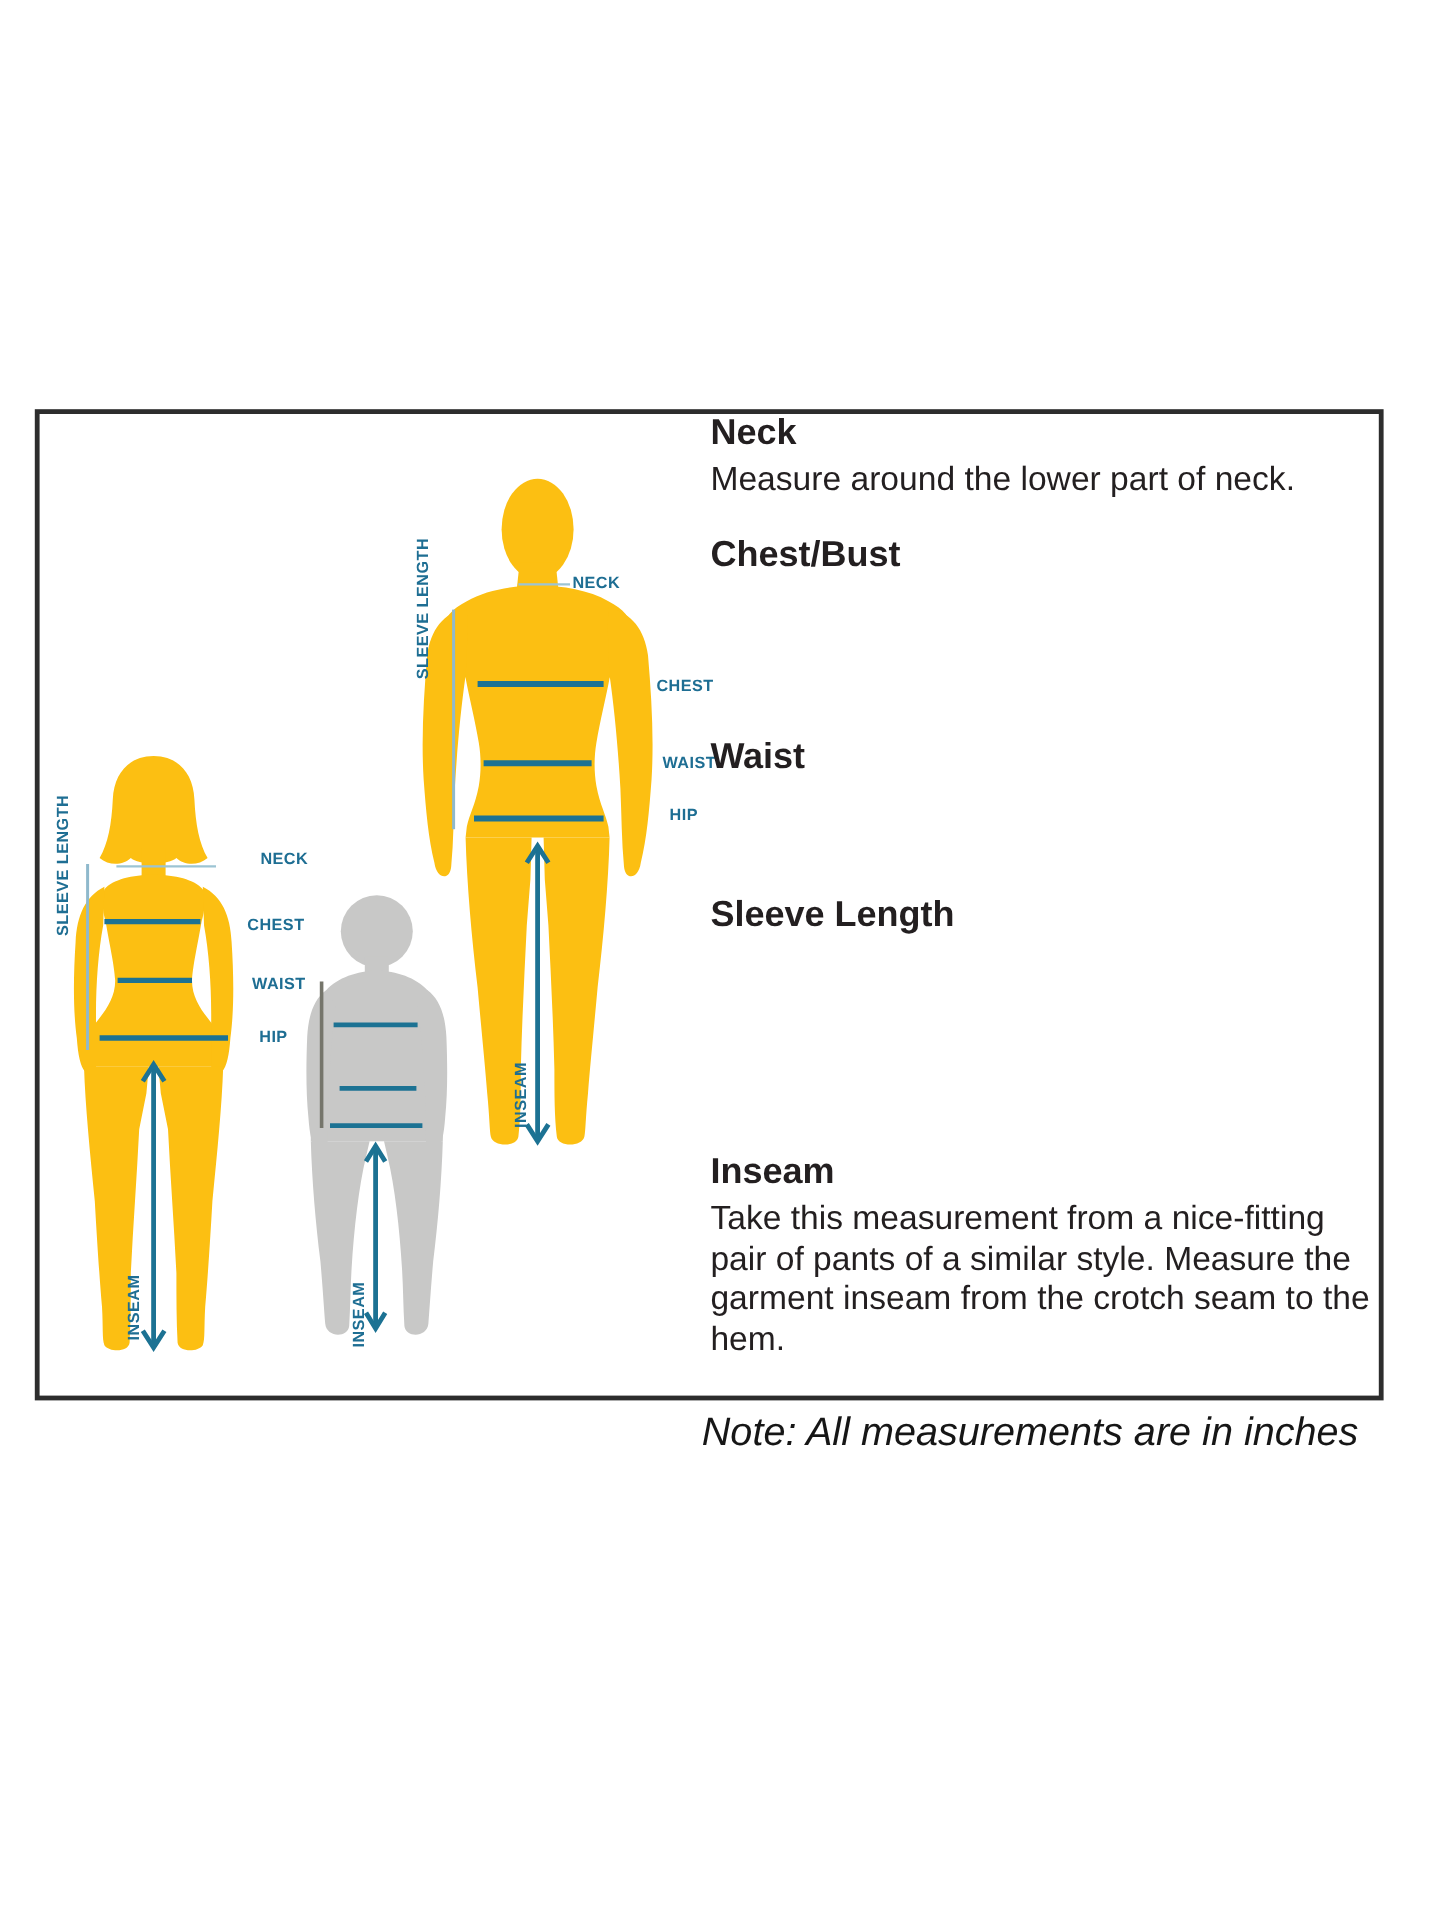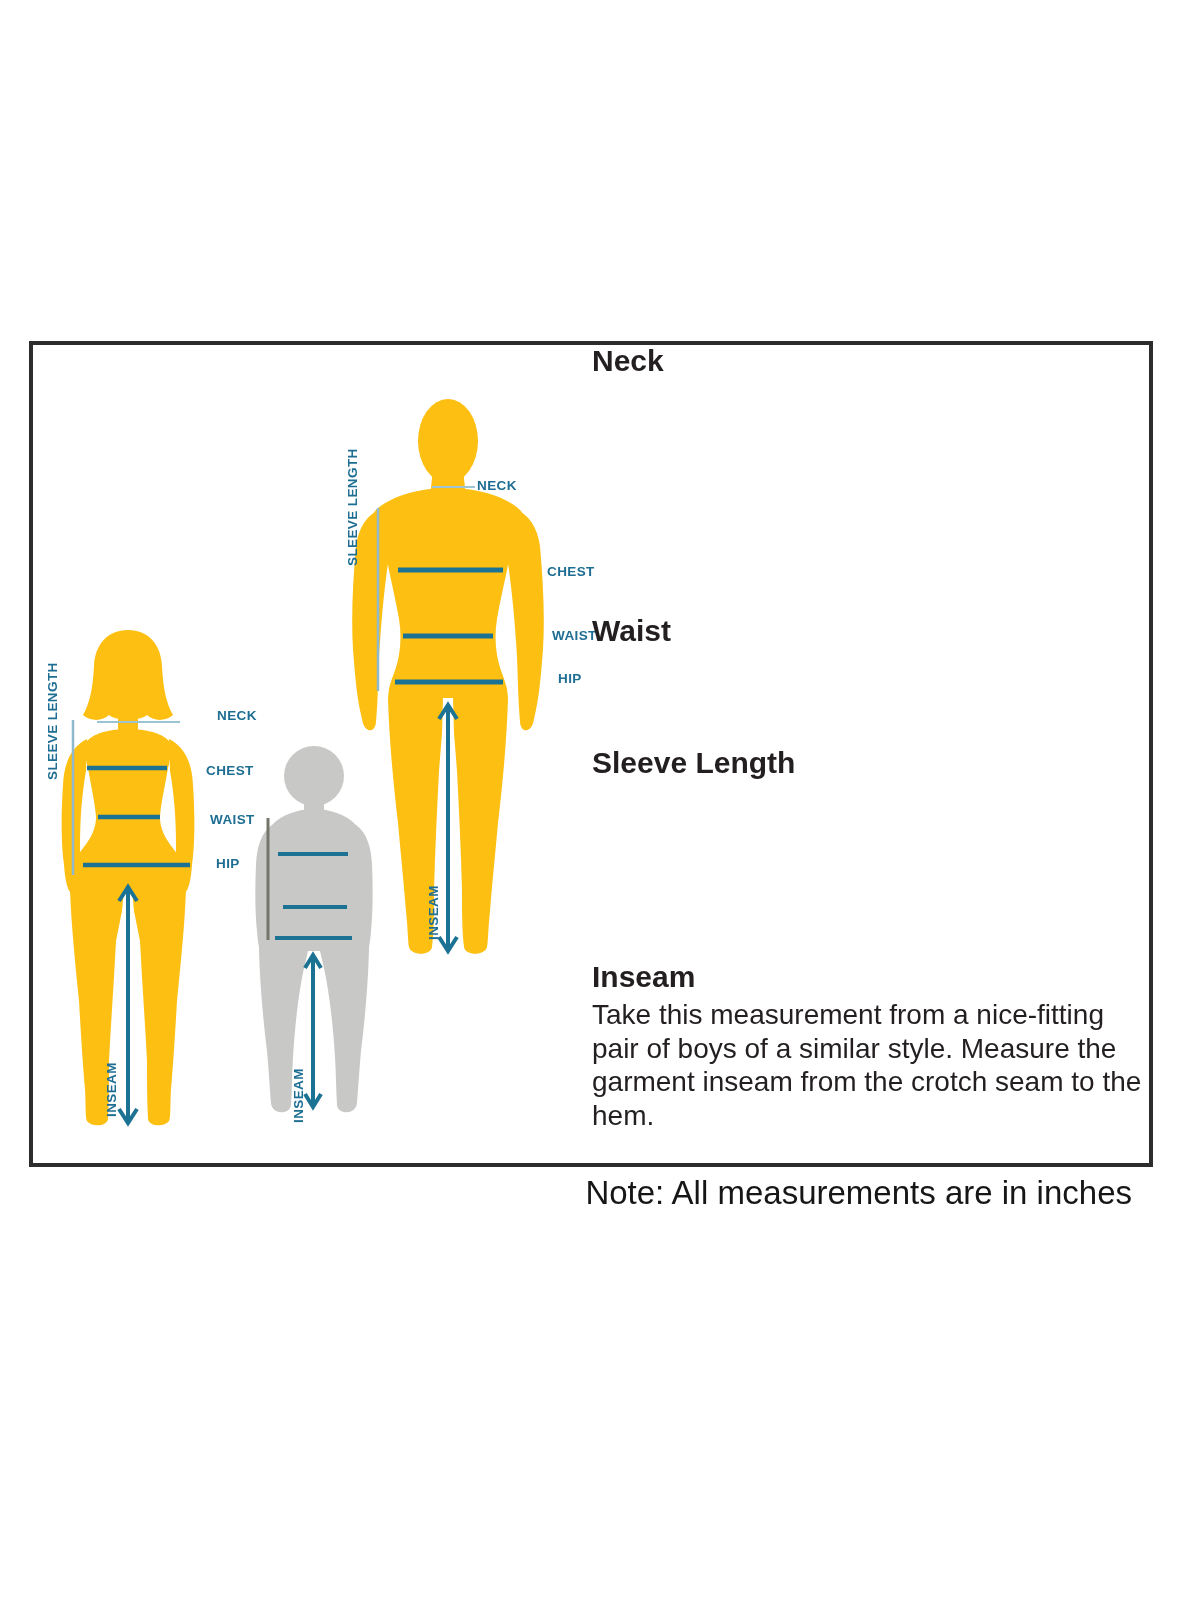--- a/index.html
+++ b/index.html
@@ -16,21 +16,21 @@
   .section h3{
     margin:0 0 4px 0;font-size:30px;line-height:34px;font-weight:bold;color:#231F20;
   }
   .section p{margin:0;font-size:28px;line-height:33.5px;color:#231F20;}
   .mlabel{
     position:absolute;font-weight:bold;font-size:13.5px;line-height:14px;
     color:#1E6E93;letter-spacing:.4px;white-space:nowrap;
   }
   .vlabel{writing-mode:vertical-rl;transform:rotate(180deg);}
   .note{
-    position:absolute;top:1174px;right:68px;font-size:33px;
+    position:absolute;top:1174px;right:68px;font-size:33px;font-style:italic;
     color:#161616;white-space:nowrap;
   }
 </style>
 </head>
 <body>
 
 <div class="panel"></div>
 
 <svg class="diagram-svg" viewBox="0 0 1124 826" aria-hidden="true">
 
@@ -114,27 +114,29 @@
 <span class="mlabel" style="left:206px;top:764px;">CHEST</span>
 <span class="mlabel" style="left:210px;top:813px;">WAIST</span>
 <span class="mlabel" style="left:216px;top:857px;">HIP</span>
 <span class="mlabel vlabel" style="left:46px;top:666px;height:114px;">SLEEVE LENGTH</span>
 <span class="mlabel vlabel" style="left:105px;top:1059px;height:58px;">INSEAM</span>
 
 <span class="mlabel vlabel" style="left:292px;top:1065px;height:58px;">INSEAM</span>
 
 <div class="section" style="top:344px;">
   <h3>Neck</h3>
+  <p>Measure around the lower part of neck.</p>
 </div>
 <div class="section" style="top:446px;">
+  <h3>Chest/Bust</h3>
 </div>
 <div class="section" style="top:614px;">
   <h3>Waist</h3>
 </div>
 <div class="section" style="top:746px;">
   <h3>Sleeve Length</h3>
 </div>
 <div class="section" style="top:960px;">
   <h3>Inseam</h3>
-  <p>Take this measurement from a nice-fitting pair of boys of a similar style. Measure the garment inseam from the crotch seam to the hem.</p>
+  <p>Take this measurement from a nice-fitting pair of pants of a similar style. Measure the garment inseam from the crotch seam to the hem.</p>
 </div>
 
 <div class="note">Note: All measurements are in inches</div>
 
 </body></html>

